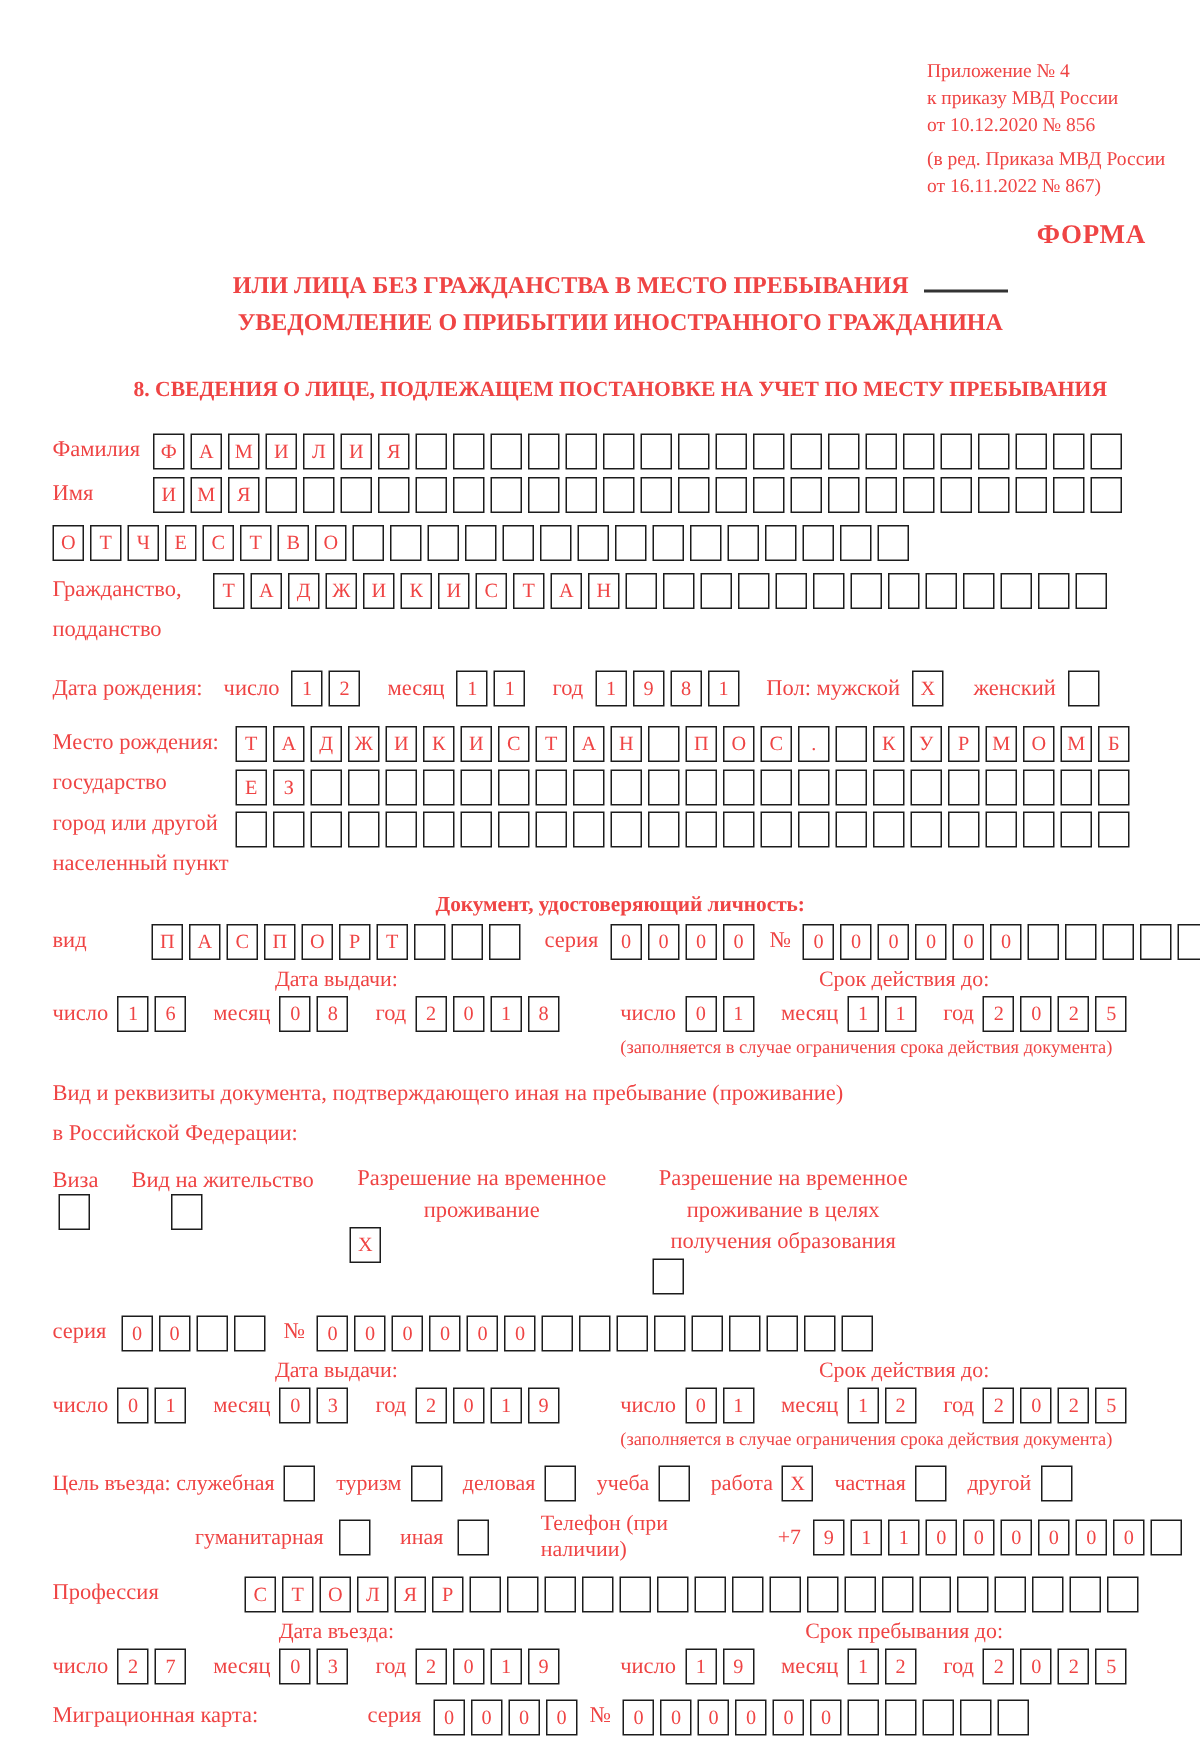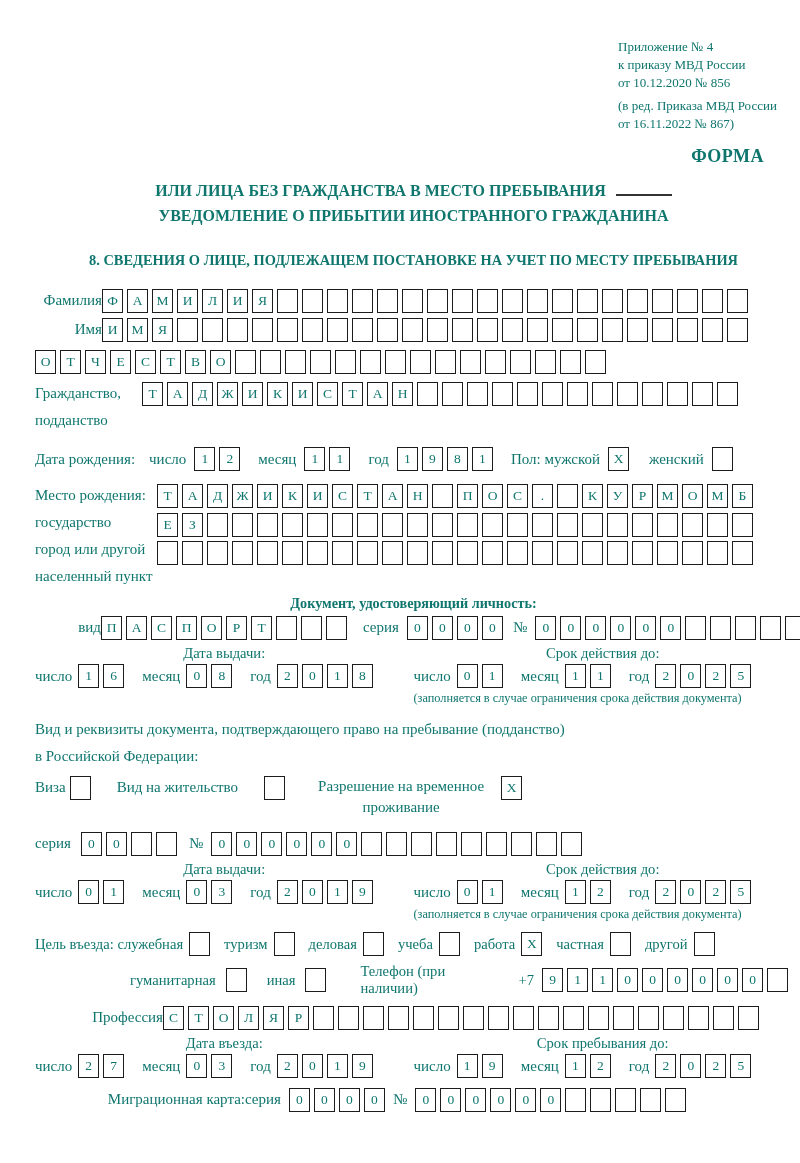--- a/index.html
+++ b/index.html
@@ -1,31 +1,31 @@
 <!DOCTYPE html>
 <html><head>
 <meta charset="utf-8">
 <style>
   * { margin:0; padding:0; box-sizing:border-box; }
   html,body { background:#ffffff; }
   .page {
     position:relative; width:800px; height:1163px; margin:0 auto;
-    background:#fff; color:#0f766e; overflow:hidden;
+    background:#fff; color:#ef4444; overflow:hidden;
     font-family:"Liberation Serif","DejaVu Serif",serif;
     padding:35px 8px 0 35px; font-size:15px;
   }
   .appendix { position:absolute; left:618px; top:38px; font-size:13px; line-height:18px; }
   .appendix .gap { height:5px; }
   .forma { position:absolute; top:146px; right:36px; font-weight:bold; font-size:18px; letter-spacing:.5px; }
   .title { margin-top:143px; text-align:center; font-weight:bold; font-size:16px; line-height:25px; }
   .title .blank { display:inline-block; width:56px; border-bottom:2px solid #333; height:14px; margin-left:10px; }
   .sec-heading { margin:24px 0 20px; font-weight:bold; font-size:14.4px; text-align:center; white-space:nowrap; }
 
   .frow { display:flex; align-items:flex-start; margin-bottom:5px; }
-  .lbl { flex:none; padding-top:3px;text-align:right; }
+  .lbl { flex:none; padding-top:3px; }
   .lblblock { flex:none; line-height:27px; padding-top:1px; }
   .cells { display:flex; flex:none; }
   .cell {
     flex:none; width:21px; height:24px; margin-right:4px; background:#fff;
     border:1.6px solid #1c1c1c; display:flex; align-items:center; justify-content:center;
     font-size:13.5px; line-height:1;
   }
   .w67 { width:67px; } .w120 { width:124px; } .w103 { width:107px; } .w130 { width:122px; } .w66 { width:66px; }
   .cellcol .cells { margin-bottom:4.5px; }
 
@@ -39,21 +39,21 @@
   .dcol { width:50%; }
   .dhead { text-align:center; font-size:14.6px; margin-bottom:2px; }
   .drow { display:flex; align-items:center; }
   .drow .t { margin-right:6px; }
   .drow .g { margin-left:14px; margin-right:6px; }
   .dnote { font-size:12.3px; margin-top:3px; white-space:nowrap; }
 
   .para { line-height:27px; margin-top:6px; }
 
   .visarow { display:flex; align-items:flex-start; margin:6px 0 14px; }
-  .visarow .opt { display:flex; align-items:flex-start; }
+  .visarow .opt { display:flex; align-items:flex-start;flex-direction:column; }
   .visarow .optlbl { padding-top:3px; }
   .visarow .center2 { text-align:center; line-height:21px; width:188px; }
   .visarow .center3 { text-align:center; line-height:21px; width:186px; }
 
   .purp { display:flex; align-items:center; margin:10px 0 7px; }
   .purp .t { margin-right:6px; } .purp .b { margin-right:10px; }
   .phonerow { display:flex; align-items:center; margin-bottom:9px; }
   .small-pad { padding-top:3px; }
 </style>
 </head>
@@ -402,41 +402,47 @@
             <span class="cell">0</span>
             <span class="cell">2</span>
             <span class="cell">5</span>
           </span>
       </div>
       <div class="dnote">(заполняется в случае ограничения срока действия документа)</div>
     </div>
   </div>
 
   <div class="para">
-    <div>Вид и реквизиты документа, подтверждающего право на пребывание (подданство)</div>
+    <div>Вид и реквизиты документа, подтверждающего иная на пребывание (проживание)</div>
     <div>в Российской Федерации:</div>
   </div>
 
   <div class="visarow">
     <div class="opt">
       <span class="optlbl">Виза</span>
       <span class="cells" style="margin-left:4px">
           <span class="cell"></span>
         </span>
     </div>
     <div class="opt" style="margin-left:22px">
       <span class="optlbl">Вид на жительство</span>
       <span class="cells" style="margin-left:26px">
           <span class="cell"></span>
         </span>
     </div>
     <div class="opt" style="margin-left:18px">
       <span class="center2">Разрешение на временное проживание</span>
       <span class="cells" style="margin-left:6px">
           <span class="cell">X</span>
+        </span>
+    </div>
+    <div class="opt" style="margin-left:14px">
+      <span class="center3">Разрешение на временное проживание в целях получения образования</span>
+      <span class="cells" style="margin-left:6px">
+          <span class="cell"></span>
         </span>
     </div>
   </div>
 
   <div class="frow">
     <span class="lbl" style="margin-right:10px">серия</span>
     <span class="cells">
         <span class="cell">0</span>
         <span class="cell">0</span>
         <span class="cell"></span>

